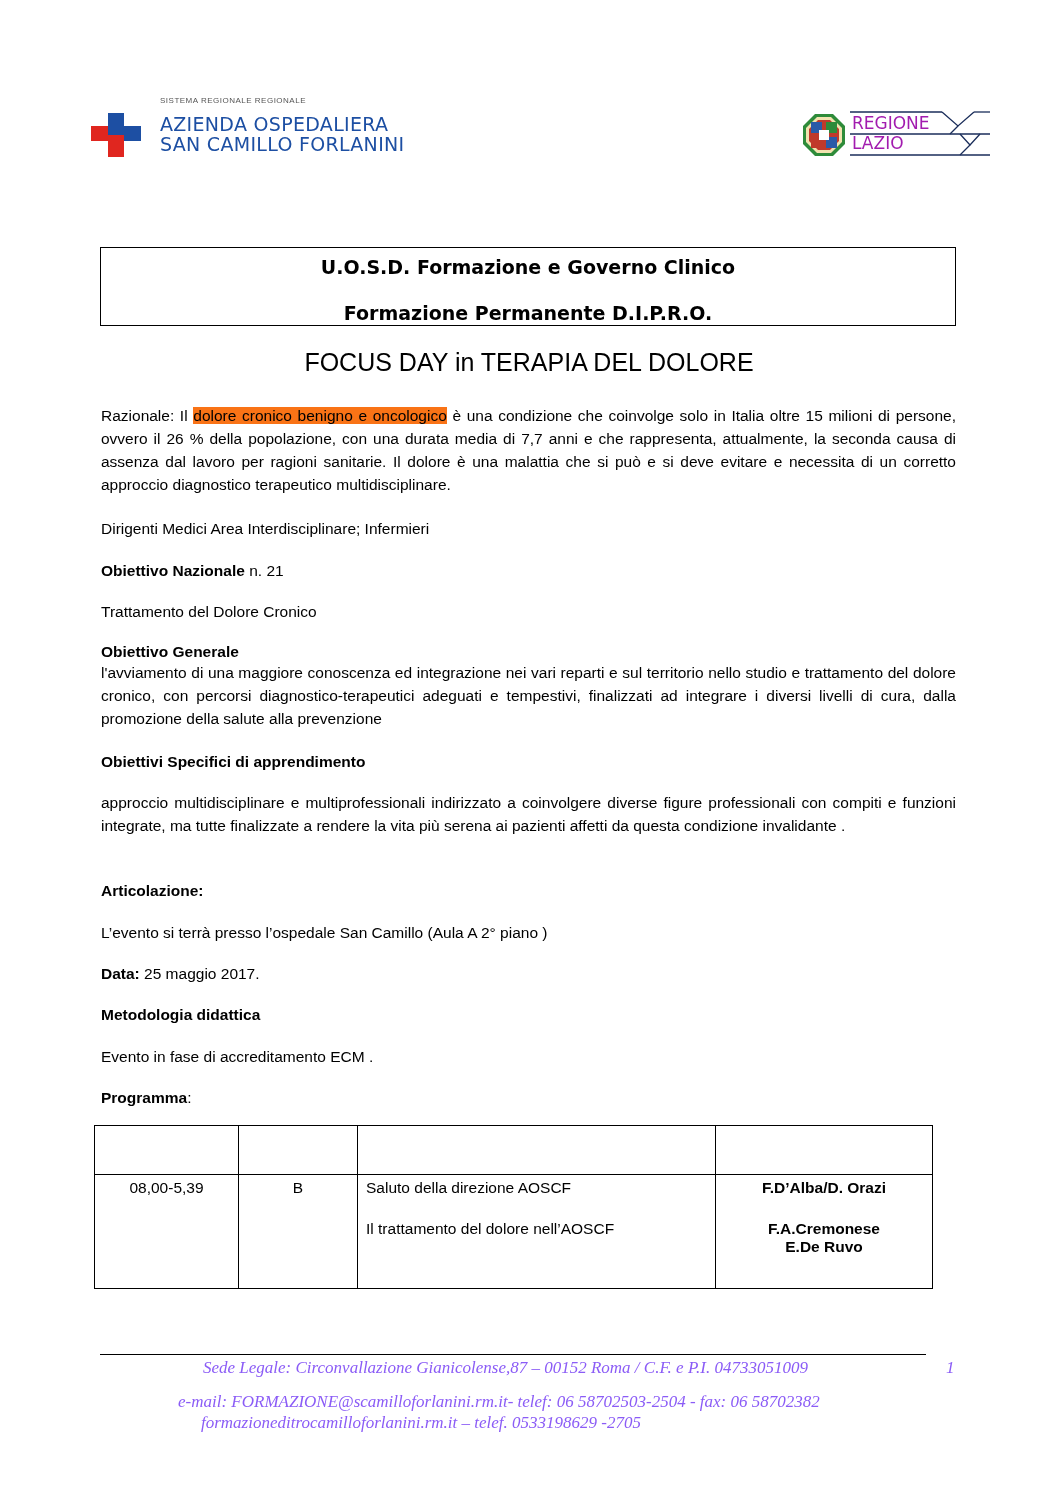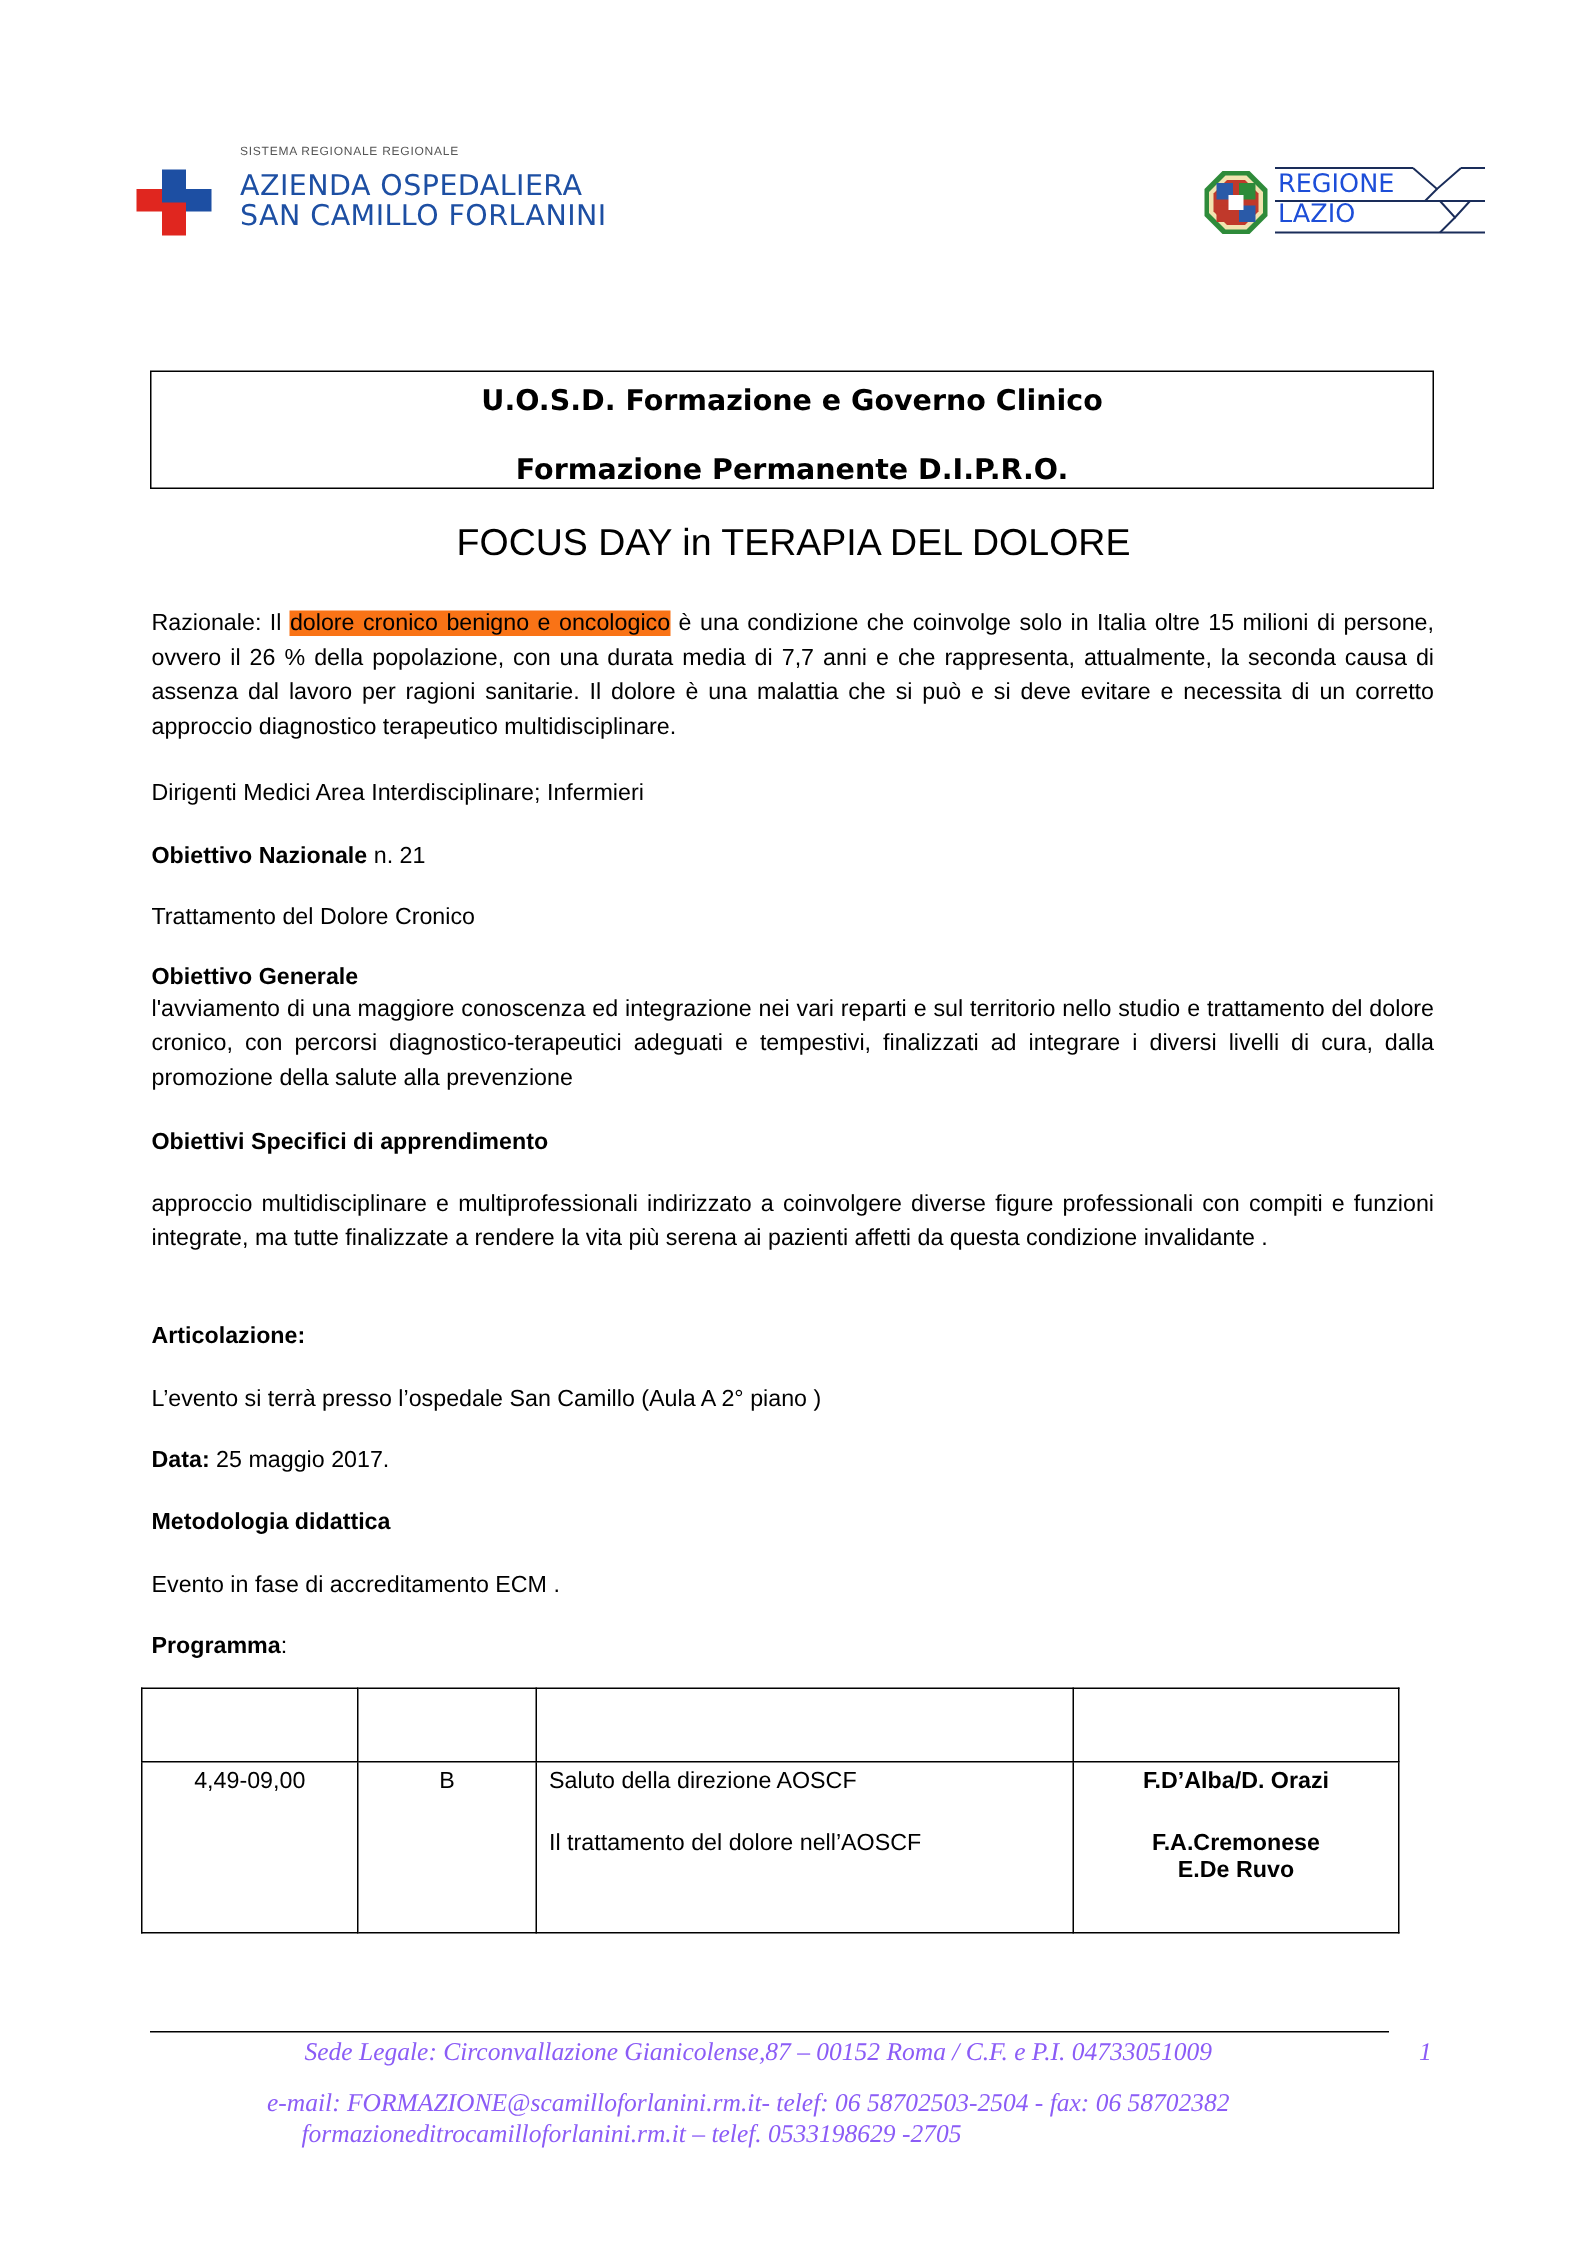--- a/index.html
+++ b/index.html
@@ -7,21 +7,21 @@
   
   .cross { position: absolute; left: 91px; top: 113px; width: 50px; height: 44px; }
   .cross .v-blue { position: absolute; left: 17px; top: 0; width: 16px; height: 22px; background: #1d4fa3; }
   .cross .h-red { position: absolute; left: 0; top: 13px; width: 17px; height: 15px; background: #e0261f; }
   .cross .h-blue { position: absolute; left: 33px; top: 13px; width: 17px; height: 15px; background: #1d4fa3; }
   .cross .v-red { position: absolute; left: 17px; top: 22px; width: 16px; height: 22px; background: #e0261f; }
   .cross .c-blue { position: absolute; left: 17px; top: 13px; width: 16px; height: 15px; background: #1d4fa3; }
   .ssr { position: absolute; left: 160px; top: 96px; font-size: 8px; letter-spacing: 0.5px; color: #555; font-family: "Liberation Sans", sans-serif; }
   .aosp { position: absolute; left: 160px; top: 114px; font-size: 19px; line-height: 20px; color: #1d4fa3; font-family: "DejaVu Sans", sans-serif; letter-spacing: 0.3px; }
   .lazio-emblem { position: absolute; left: 801px; top: 112px; width: 46px; height: 46px; }
-  .lazio-text { position: absolute; left: 852px; top: 113px; font-size: 17px; line-height: 20px; color: #1d4ed8; font-family: "DejaVu Sans", sans-serif; }
+  .lazio-text { position: absolute; left: 852px; top: 113px; font-size: 17px; line-height: 20px; color: #a21caf; font-family: "DejaVu Sans", sans-serif; }
   .lazio-lines { position: absolute; left: 850px; top: 110px; width: 140px; height: 50px; }
   
   .box { position: absolute; left: 100px; top: 247px; width: 856px; height: 79px; border: 1.5px solid #000; box-sizing: border-box; }
   .box-line { position: absolute; left: 0; width: 100%; text-align: center; font-weight: bold; font-size: 19px; font-family: "DejaVu Sans", sans-serif; }
   .title { position: absolute; left: 0; width: 1058px; top: 348px; text-align: center; font-size: 25px; font-family: "Liberation Sans", sans-serif; }
   .para { position: absolute; left: 101px; width: 855px; font-size: 15.5px; line-height: 23px; text-align: justify; }
   .hl { background: #f97316; }
   .b { font-weight: bold; }
   
   table.prog { position: absolute; left: 94px; top: 1125px; width: 839px; border-collapse: collapse; font-size: 15.5px; }
@@ -107,21 +107,21 @@
 
 <table class="prog">
   <tbody>
       <tr style="height:49px;">
     <td class="c1"></td>
     <td class="c2"></td>
     <td class="c3"></td>
     <td class="c4"></td>
   </tr>
   <tr style="height:114px;">
-    <td class="c1" style="padding-top:4px;">4,49-09,00</td>
+    <td class="c1" style="padding-top:4px;">08,00-5,39</td>
     <td class="c2" style="padding-top:4px;">B</td>
     <td class="c3" style="padding:4px 0 0 8px;">
       <div>Saluto della direzione AOSCF</div>
       <div style="margin-top:23px;">Il trattamento del dolore nell’AOSCF</div>
     </td>
     <td class="c4" style="padding-top:4px;">
       <div>F.D’Alba/D. Orazi</div>
       <div style="margin-top:23px;">F.A.Cremonese</div>
       <div>E.De Ruvo</div>
     </td>

